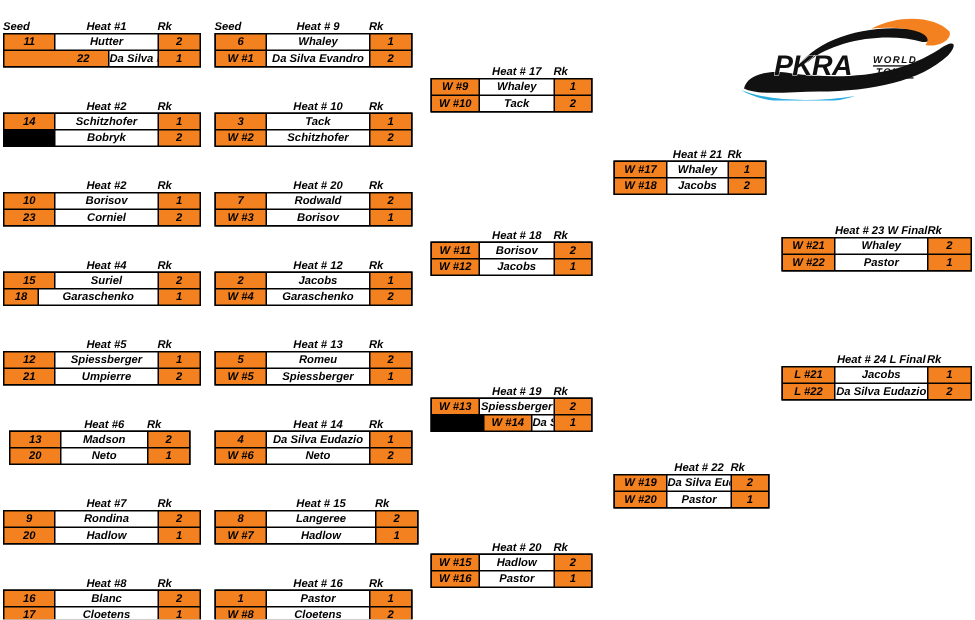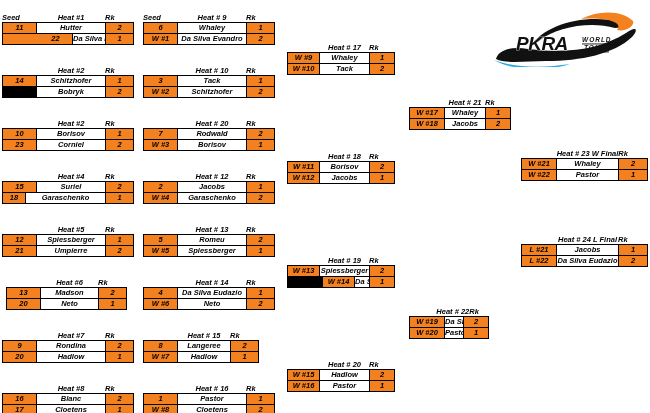--- a/index.html
+++ b/index.html
@@ -298,21 +298,21 @@
     <span class="cell name">Da Silva Eudazio</span>
     <span class="cell rk" style="width: 27px;">1</span>
   </div>
           <div class="hrow">
     <span class="cell seed" style="width: 33px;">W #6</span>
     <span class="cell name">Neto</span>
     <span class="cell rk" style="width: 27px;">2</span>
   </div>
         </div>
   </div>
-      <div class="heat" style="left: 143px; top: 331px; width: 116px;">
+      <div class="heat" style="left: 143px; top: 331px; width: 136px;">
     <div class="heat-header">
       <span class="hseed" style="width: 35px;"></span>
       <span class="htitle">Heat # 15</span>
       <span class="hrk" style="width: 29px;">Rk</span>
     </div>
     <div class="heat-box">
           <div class="hrow">
     <span class="cell seed" style="width: 33px;">8</span>
     <span class="cell name">Langeree</span>
     <span class="cell rk" style="width: 27px;">2</span>
@@ -431,21 +431,21 @@
     <span class="cell name">Whaley</span>
     <span class="cell rk" style="width: 24px;">1</span>
   </div>
           <div class="hrow">
     <span class="cell seed" style="width: 34px;">W #18</span>
     <span class="cell name">Jacobs</span>
     <span class="cell rk" style="width: 24px;">2</span>
   </div>
         </div>
   </div>
-      <div class="heat" style="left: 409px; top: 307px; width: 80px;">
+      <div class="heat" style="left: 409px; top: 307px; width: 104px;">
     <div class="heat-header">
       <span class="hseed" style="width: 36px;"></span>
       <span class="htitle">Heat # 22</span>
       <span class="hrk" style="width: 26px;">Rk</span>
     </div>
     <div class="heat-box">
           <div class="hrow">
     <span class="cell seed" style="width: 34px;">W #19</span>
     <span class="cell name">Da Silva Eudazio</span>
     <span class="cell rk" style="width: 24px;">2</span>

